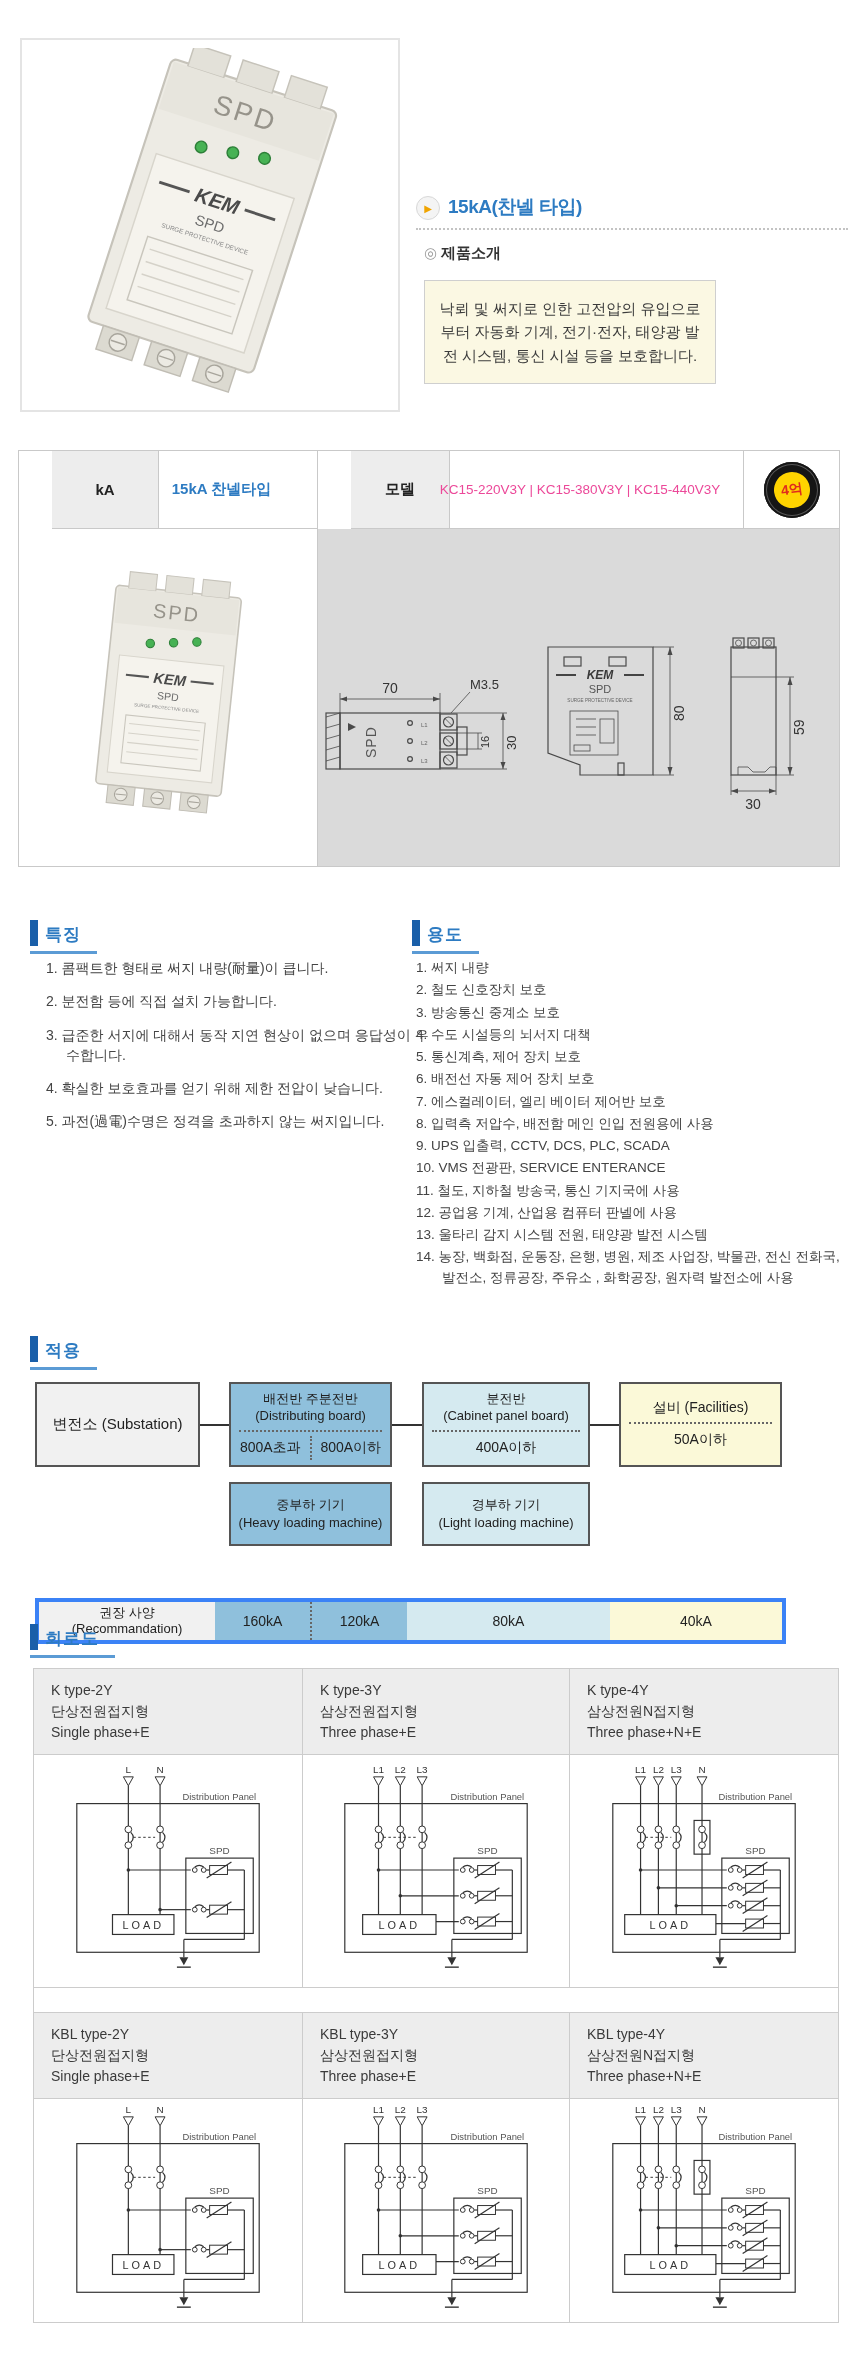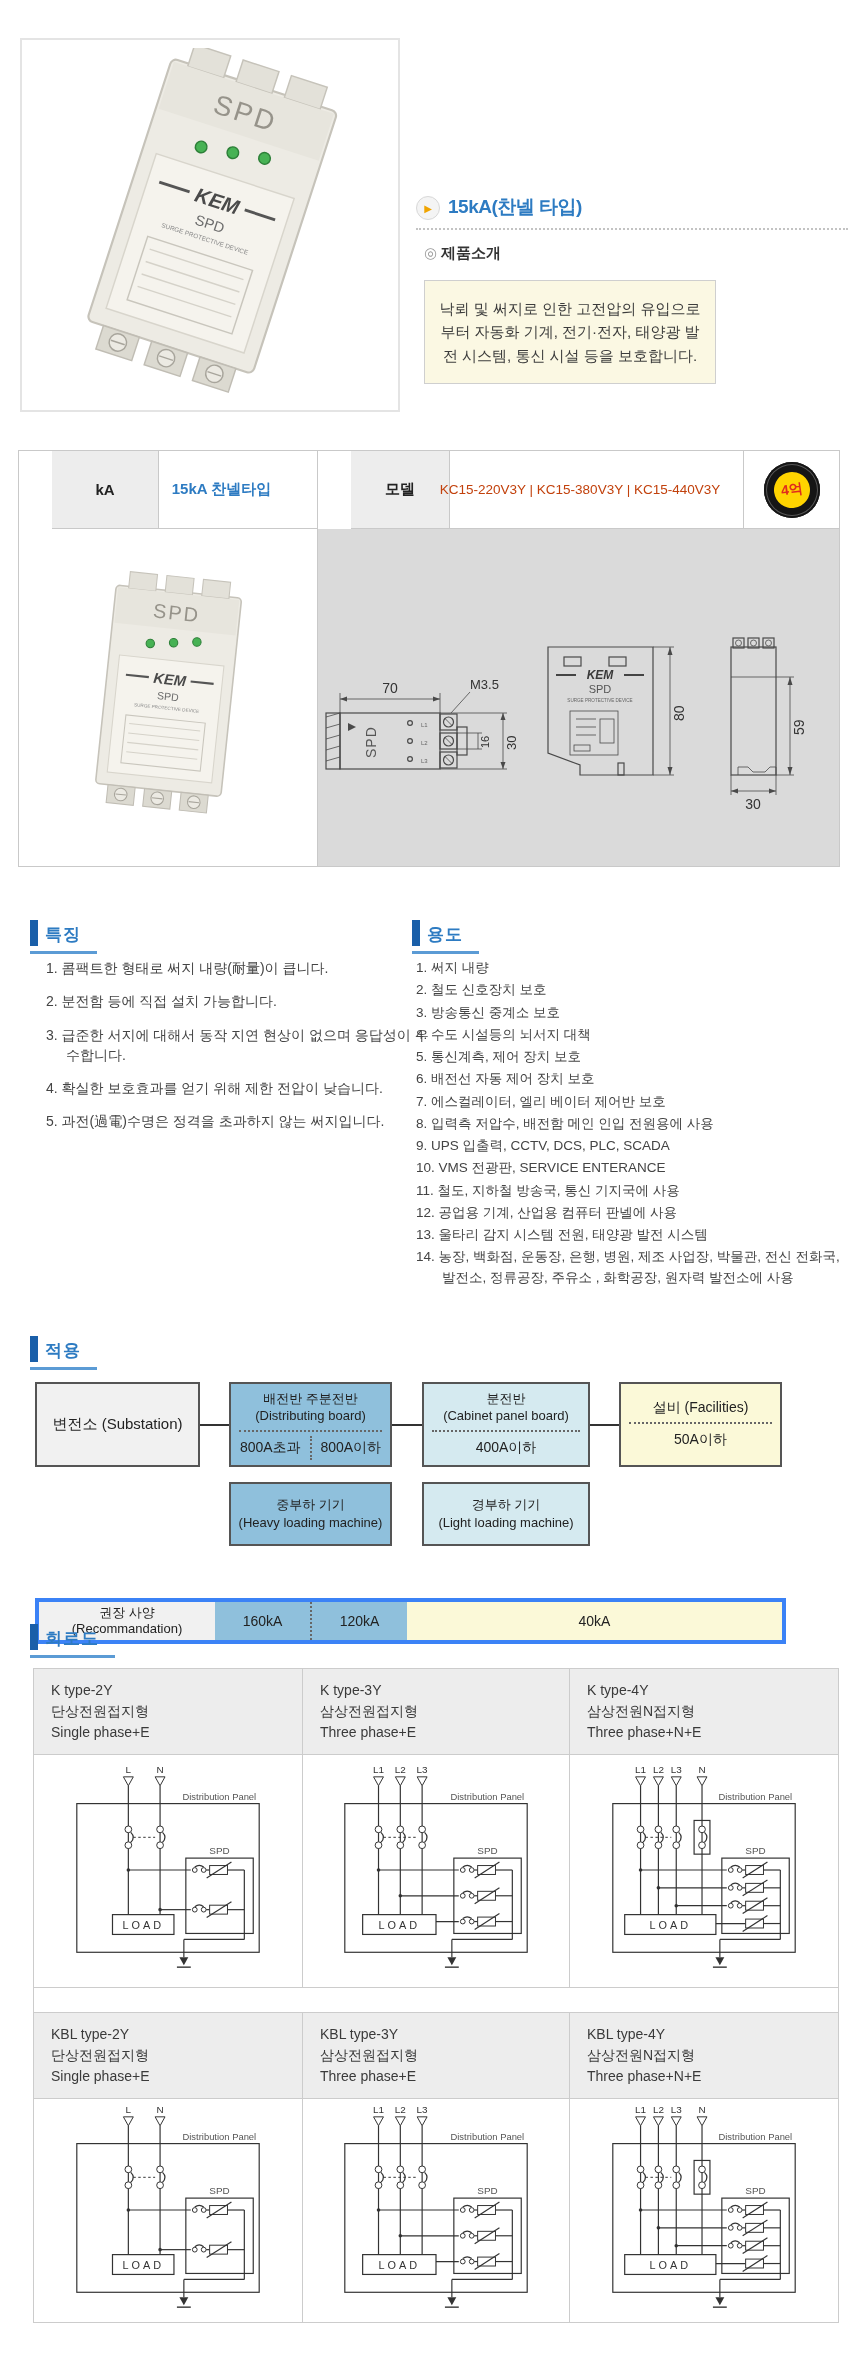--- a/index.html
+++ b/index.html
@@ -21,21 +21,21 @@
   .intro-label .bull{color:#9a9a9a;margin-right:4px;font-weight:normal;}
   .intro-box{left:424px;top:280px;width:270px;background:#fbf8e3;border:1px solid #cfcfcf;
              padding:16px 10px;text-align:center;font-size:15px;font-weight:normal;color:#3c3c3c;line-height:1.55;}
 
   
   .spec-table{left:18px;top:450px;width:820px;height:415px;border:1px solid #c9c9c9;background:#fff;}
   .spec-table .cell{position:absolute;box-sizing:border-box;display:flex;align-items:center;justify-content:center;
                     border-right:1px solid #c9c9c9;border-bottom:1px solid #c9c9c9;}
   .hd{background:#ededed;font-weight:bold;color:#222;font-size:15px;margin-left:33px;}
   .c-type{color:var(--accent-blue,#2d7bc2);font-weight:bold;font-size:15px;}
-  .c-models{font-size:13.5px;color:#c2410c;letter-spacing:0;}
+  .c-models{font-size:13.5px;color:#ec4899;letter-spacing:0;}
   .badge-outer{width:56px;height:56px;border-radius:50%;background:#151515;display:flex;align-items:center;justify-content:center;
                box-shadow:inset 0 0 0 2px #151515, inset 0 0 0 3px #555;}
   .badge-inner{width:36px;height:36px;border-radius:50%;background:var(--badge-yellow,#ffd400);
                display:flex;align-items:center;justify-content:center;font-size:14px;font-weight:bold;
                color:var(--badge-red,#e02b1d);transform:rotate(-8deg);}
   .gray-cell{background:#dadada;}
 
   
   .sec-header{display:flex;align-items:flex-end;gap:7px;padding-bottom:5px;border-bottom:3px solid var(--underline-blue,#5b9bd5);}
   .sec-bar{width:8px;height:26px;background:var(--bar-blue,#1a5fa9);}
@@ -342,20 +342,21 @@
   <div class="rec-row" style="left:35px;top:1566px;width:751px;height:46px;">
     <div class="rec-cell" style="width:176px;background:var(--box-gray,#f1f1f1);flex-direction:column;font-size:13px;line-height:1.2;">
       <div>권장 사양</div>
       <div>(Recommandation)</div>
     </div>
     <div class="rec-cell" style="width:192px;background:var(--box-blue,#8fc0dc);">
       <div style="flex:1;text-align:center;">160kA</div>
       <div style="border-left:2px dotted #666;align-self:stretch;"></div>
       <div style="flex:1;text-align:center;">120kA</div>
     </div>
+    <div class="rec-cell" style="width:203px;background:var(--box-lightblue,#d5eaf0);">80kA</div>
     <div class="rec-cell" style="width:180px;background:var(--box-yellow,#fbf9d8);flex:1;">40kA</div>
   </div>
 
   <div class="abs" style="left:30px;top:1624px;">
     <div class="sec-header">
         <div class="sec-bar"></div>
       <div class="sec-title">회로도</div>
       </div>
   </div>
 

